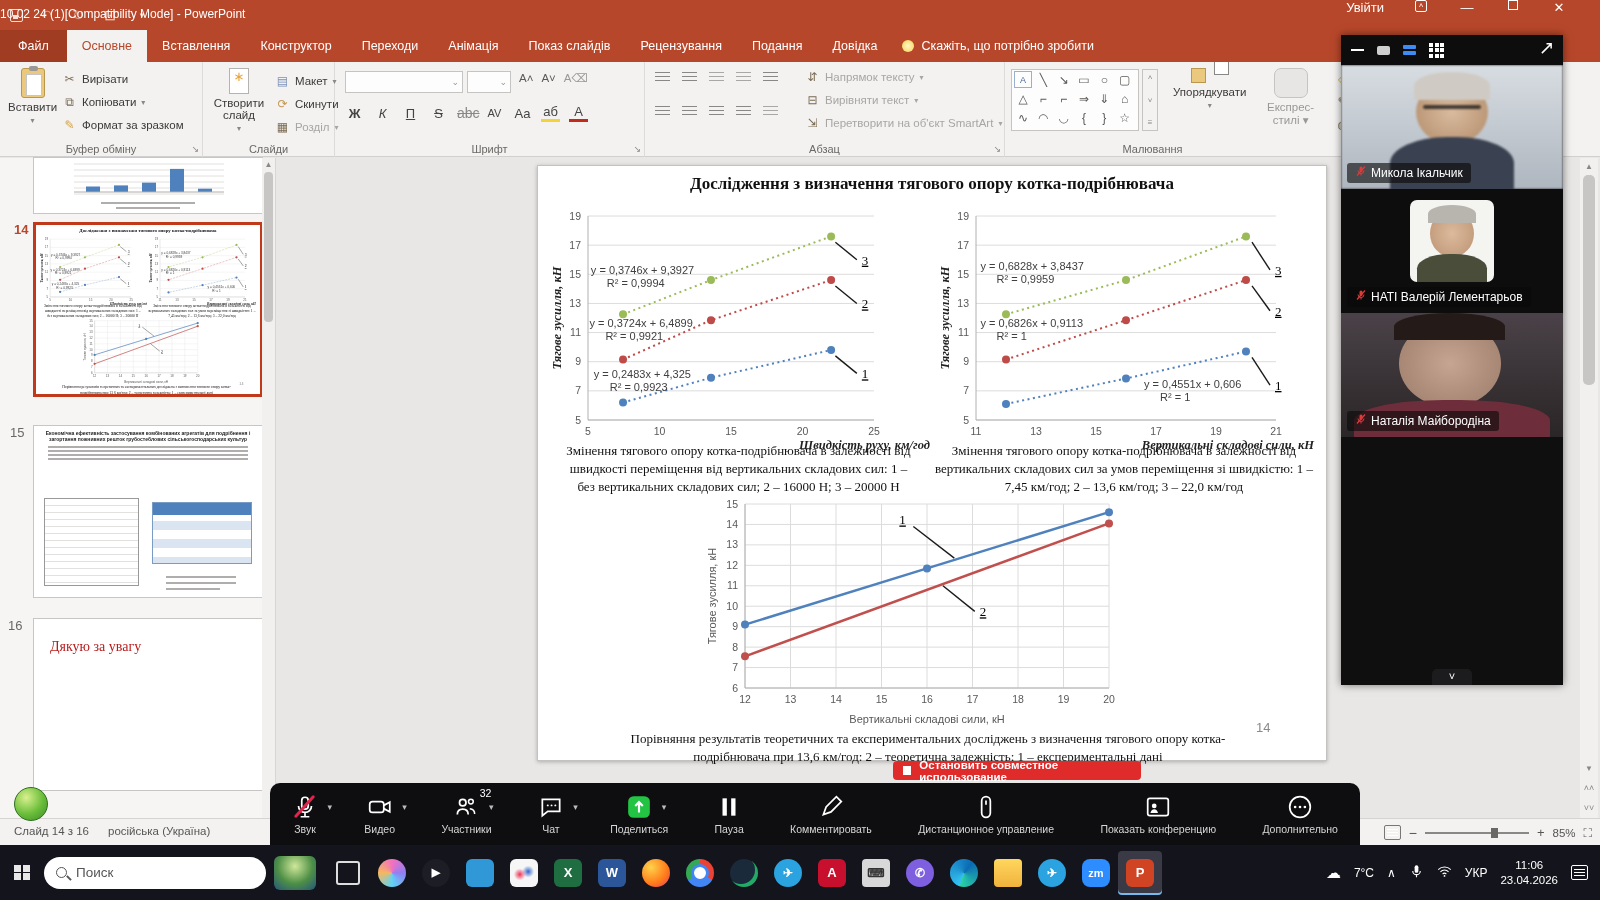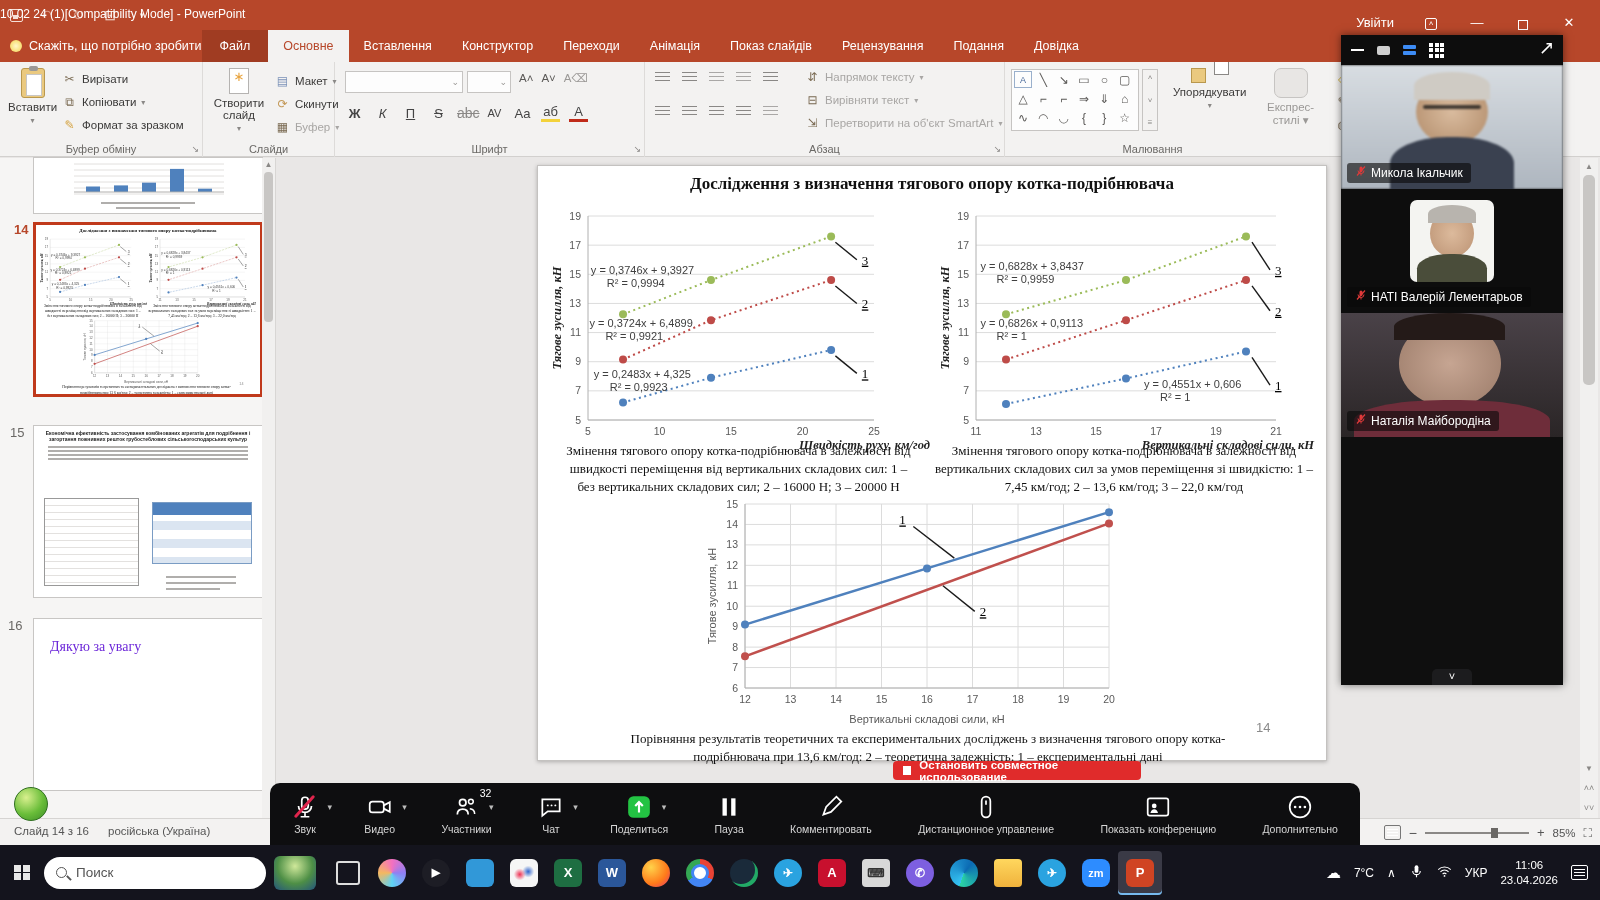--- a/index.html
+++ b/index.html
@@ -7,21 +7,21 @@
 .abs{position:absolute}
 #screen{position:relative;width:1600px;height:900px;background:#e9e7e6}
 
 
 #titlebar{position:absolute;left:0;top:0;width:1600px;height:30px;background:#b7472a;color:#fff;z-index:3}
 #qat{position:absolute;left:10px;top:4px;display:flex;gap:14px;align-items:center;height:22px}
 #qat .qi{width:18px;height:18px;display:flex;align-items:center;justify-content:center;font-size:14px;color:#f2d8cf}
 .flop{width:13px;height:13px;border:1.6px solid #f5e0d8;border-radius:2px;position:relative}
 .flop:after{content:"";position:absolute;left:2px;top:5px;width:5px;height:4px;background:#f5e0d8}
 #pp-title{position:absolute;left:0;right:0;top:7px;font-size:12px;color:#fff}
-#win-controls{position:absolute;right:8px;top:0;height:30px;display:flex;align-items:flex-end}
+#win-controls{position:absolute;right:18px;top:0;height:30px;display:flex;align-items:flex-start}
 #win-controls .wc{width:46px;display:flex;align-items:center;justify-content:center;font-size:13px;color:#fff}
 #signin{display:flex;align-items:center;padding:0 14px;font-size:12px}
 .restore{width:10px;height:10px;border:1.2px solid #fff;position:relative;background:transparent}
 .ribdisp{width:12px;height:12px;border:1.2px solid #fff;border-radius:2px;position:relative;font-size:8px;line-height:10px;text-align:center}
 
 
 #tabsbar{position:absolute;left:0;top:30px;width:1600px;height:32px;background:#b7472a;z-index:3;display:flex;align-items:stretch}
 .tab{padding:0 15px;display:flex;align-items:center;font-size:12.5px;color:#fff;cursor:default}
 .tab.file{background:#a03c22;padding:0 18px}
 .tab.active{background:#f3f2f1;color:#b7472a}
@@ -74,21 +74,21 @@
 svg text.cl{font:13px "Liberation Serif",serif;fill:#000}
 svg text.al{font:11px "Liberation Sans",sans-serif;fill:#595959}
 svg text.als{font:italic bold 12.5px "Liberation Serif",serif;fill:#222}
 
 
 .t15title{font:bold 5px "Liberation Sans";text-align:center;color:#222;padding:4px 10px 2px}
 .tline{height:2px;background:#b0aeac;margin:2px 12px}
 .t15tableL{position:absolute;left:10px;top:72px;width:95px;height:88px;border:1px solid #999;background:repeating-linear-gradient(#fff 0 6px,#e3e1df 6px 7px),repeating-linear-gradient(90deg,transparent 0 22px,#d0cecc 22px 23px)}
 .t15tableR{position:absolute;left:118px;top:76px;width:100px;height:62px;border:1px solid #7a9cc4;background:repeating-linear-gradient(#dbe5f1 0 9px,#fff 9px 18px)}
 .t15tableR:before{content:"";position:absolute;left:0;top:0;width:100%;height:12px;background:#4f81bd}
-.t16text{position:absolute;left:16px;top:20px;font:14px "Liberation Serif",serif;color:#6d28d9}
+.t16text{position:absolute;left:16px;top:20px;font:14px "Liberation Serif",serif;color:#b91c1c}
 
 
 #statusbar{position:absolute;left:0;top:818px;width:1600px;height:27px;background:#f3f2f1;border-top:1px solid #d6d4d2;font-size:11.5px;color:#555;z-index:1}
 #statusbar .lft{position:absolute;left:14px;top:6px}
 #statusbar .lang{position:absolute;left:108px;top:6px}
 #sbright{position:absolute;right:8px;top:0;height:27px;display:flex;align-items:center;gap:8px}
 .ztrack{width:104px;height:2px;background:#8a8886;position:relative}
 .zthumb{position:absolute;left:66px;top:-4px;width:7px;height:10px;background:#6a6865}
 #anno-circle{position:absolute;left:14px;top:787px;width:34px;height:34px;border-radius:50%;background:radial-gradient(circle at 35% 30%,#d9f08e,#69bd39 55%,#3c8c28);border:1px solid #2f6f1f;z-index:6}
 
@@ -192,36 +192,36 @@
         </div>
       <div class="wc">—</div>
       <div class="wc">
           <span class="restore"></span>
         </div>
       <div class="wc">✕</div>
     </div>
   </div>
 
   <div id="tabsbar">
-    <div id="tellme">
-      <span class="bulb"></span>
-      <span>Скажіть, що потрібно зробити</span>
-    </div>
     <div id="tabslist" style="display:flex">
         <div class="tab file">Файл</div>
         <div class="tab active">Основне</div>
         <div class="tab">Вставлення</div>
         <div class="tab">Конструктор</div>
         <div class="tab">Переходи</div>
         <div class="tab">Анімація</div>
         <div class="tab">Показ слайдів</div>
         <div class="tab">Рецензування</div>
         <div class="tab">Подання</div>
         <div class="tab">Довідка</div>
       </div>
+    <div id="tellme">
+      <span class="bulb"></span>
+      <span>Скажіть, що потрібно зробити</span>
+    </div>
   </div>
 
   <div id="ribbon">
     <div class="rgroup" style="left:0;width:203px">
       <div class="bigbtn" style="left:8px">
         <span class="clip"></span>
         <span>Вставити</span>
           <span style="font-size:8px;color:#8a8886">▾</span>
       </div>
       <div class="smallrow" style="left:62px;top:10px">
@@ -250,21 +250,21 @@
           <span class="mini-ic" style="color:#7a92b8">▤</span>
           <span>Макет</span>
           <span style="font-size:8px;color:#8a8886">▾</span>
         </div>
       <div class="smallrow" style="left:72px;top:35px">
           <span class="mini-ic" style="color:#c49a5a">⟳</span>
           <span>Скинути</span>
         </div>
       <div class="smallrow dimtxt" style="left:72px;top:58px">
           <span class="mini-ic">▦</span>
-          <span>Буфер</span>
+          <span>Розділ</span>
           <span style="font-size:8px">▾</span>
         </div>
       <div class="glabel">Слайди</div>
     </div>
     <div class="rgroup" style="left:335px;width:310px">
       <div class="fbox" style="position:absolute;left:10px;top:9px;width:118px">⌄</div>
       <div class="fbox" style="position:absolute;left:132px;top:9px;width:44px">⌄</div>
       <div class="smallrow" style="left:184px;top:9px;gap:8px;color:#5a5856">
         <span>А˄</span>
         <span>А˅</span>

